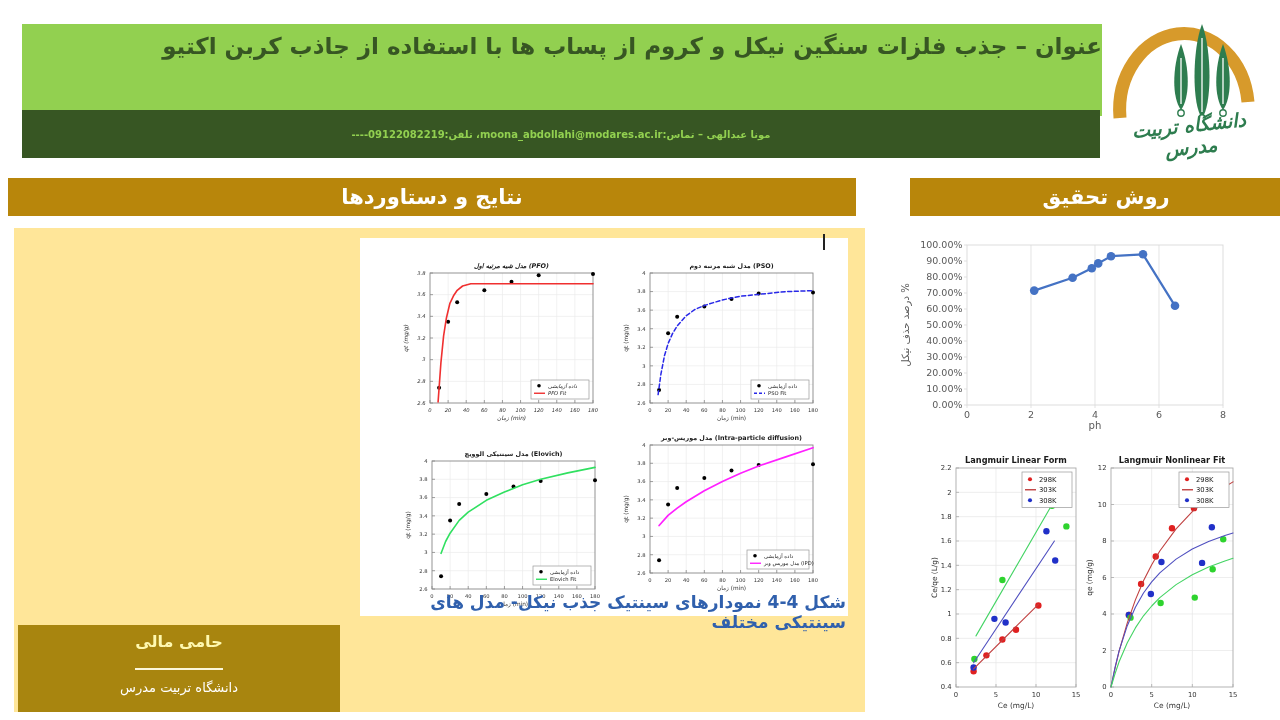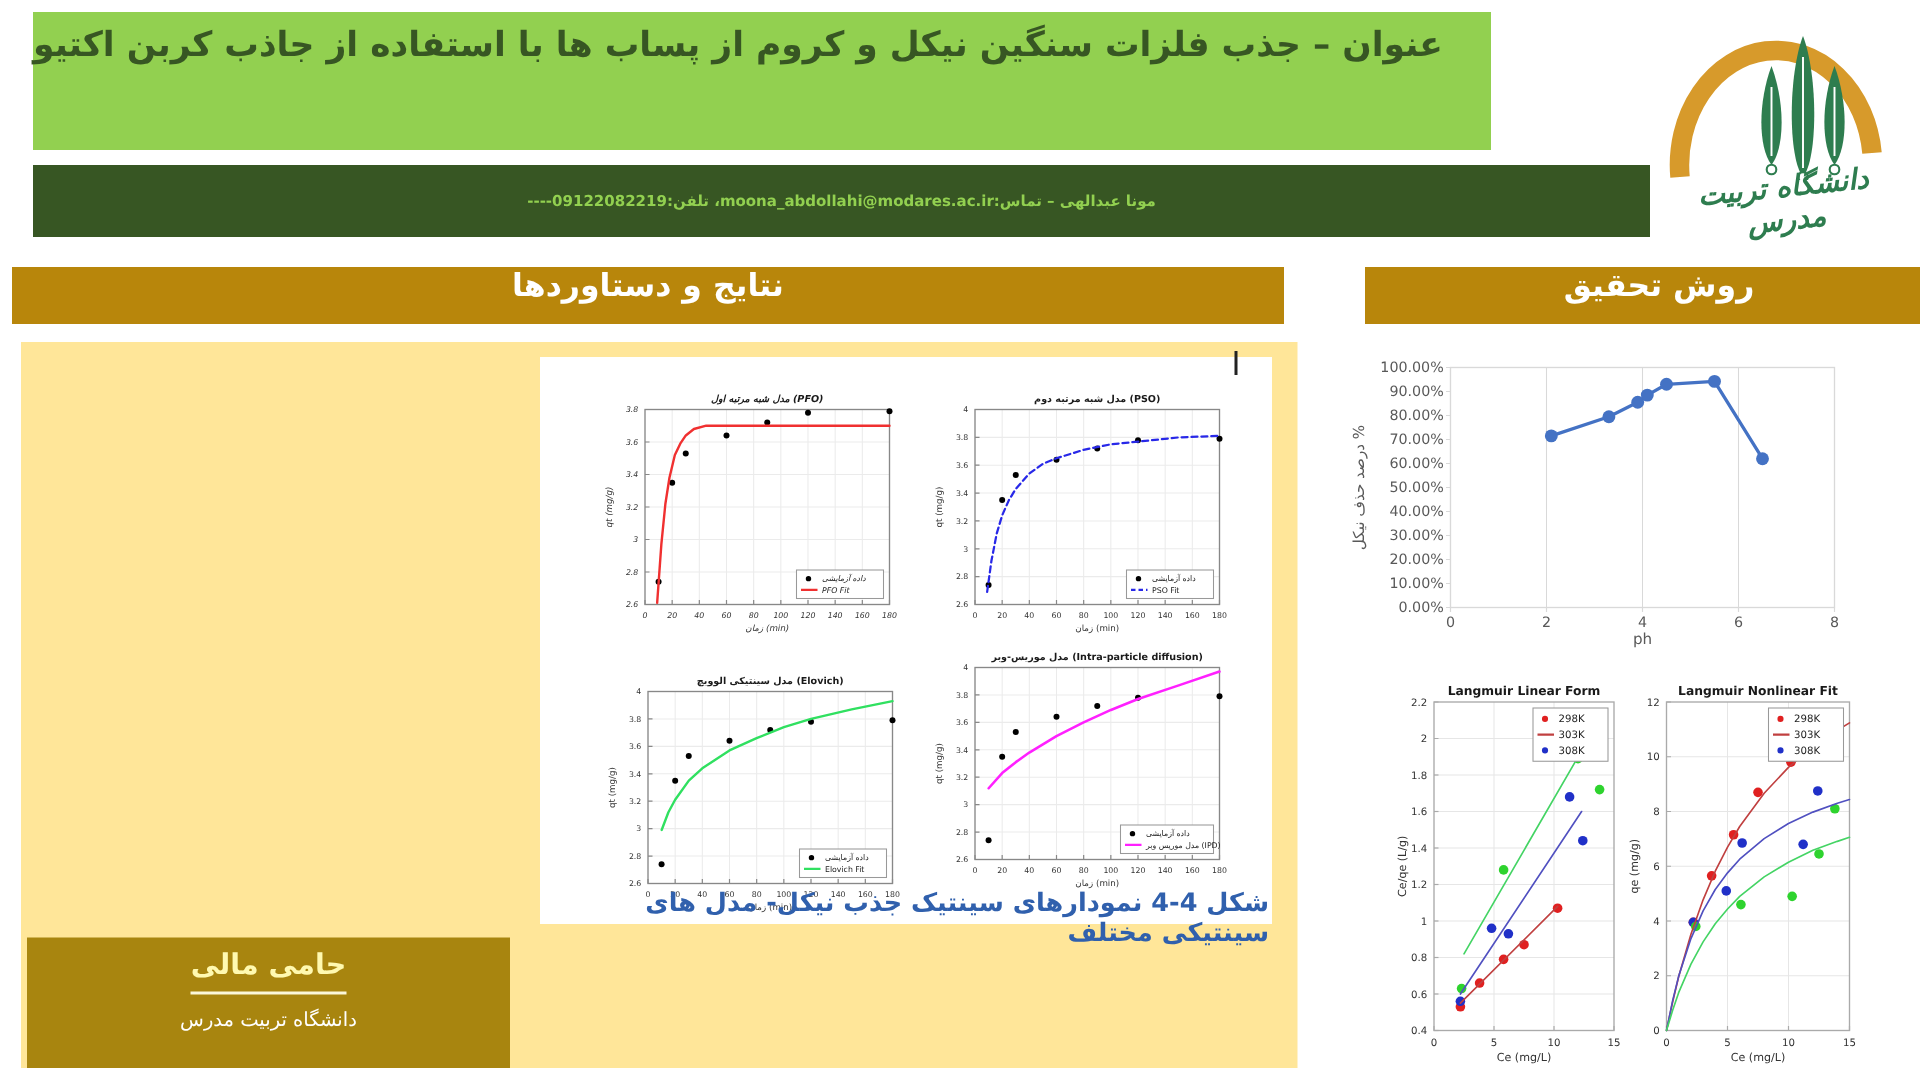--- a/index.html
+++ b/index.html
@@ -2,49 +2,49 @@
 <html lang="fa" style="--light-green: #92D050; --dark-green: #375623; --gold: #B8860B; --panel-yellow: #FFE699; --sponsor-gold: #A8850F; --caption-blue: #3060AD; --logo-green: #2E7D4F; --logo-orange: #D79A2B;"><head>
 <meta charset="utf-8">
 <style>
   html,body{margin:0;padding:0;background:#ffffff;}
   *{box-sizing:border-box;}
   body{font-family:"DejaVu Sans", sans-serif;}
   #poster{position:relative;width:1280px;height:720px;background:#fff;overflow:hidden;}
 
   .abs{position:absolute;}
 
-  .title-box{left:22px;top:8px;width:972px;height:92px;background:var(--light-green,#92D050);
-             direction:rtl;text-align:left;padding-top:9px;}
+  .title-box{left:22px;top:24px;width:1080px;height:92px;background:var(--light-green,#92D050);
+             direction:rtl;text-align:right;padding-top:9px;}
   .title-box .t{font-size:23px;font-weight:bold;color:var(--dark-green,#375623);}
 
   .contact-bar{left:22px;top:110px;width:1078px;height:48px;background:var(--dark-green,#375623);
                display:flex;align-items:center;justify-content:center;direction:rtl;}
   .contact-bar .c{font-size:10px;font-weight:bold;color:var(--light-green,#92D050);}
 
   .logo{left:1106px;top:10px;width:168px;height:158px;}
   .logo-text{position:absolute;left:0;top:104px;width:168px;text-align:center;
              font-size:19px;font-weight:bold;font-style:italic;color:var(--logo-green,#2E7D4F);
              transform:rotate(-6deg);direction:rtl;}
 
-  .sec-hdr{height:38px;background:var(--gold,#B8860B);display:flex;justify-content:center;}
+  .sec-hdr{height:38px;background:var(--gold,#B8860B);display:flex;align-items:center;justify-content:center;}
   .sec-hdr .h{font-size:21px;font-weight:bold;color:#ffffff;direction:rtl;}
   .hdr-results{left:8px;top:178px;width:848px;}
   .hdr-method{left:878px;top:178px;width:392px;margin-left:32px;}
 
   .results-panel{left:14px;top:228px;width:851px;height:484px;background:var(--panel-yellow,#FFE699);}
   .figure-box{left:360px;top:238px;width:488px;height:378px;background:#ffffff;}
   .text-cursor{left:823px;top:234px;width:2px;height:16px;background:#222;}
 
   .figure-caption{left:362px;top:592px;width:484px;direction:rtl;
                   font-size:17px;font-weight:bold;color:var(--caption-blue,#3060AD);}
 
   .sponsor-box{left:18px;top:625px;width:322px;height:87px;background:var(--sponsor-gold,#A8850F);
                text-align:center;padding-top:7px;direction:rtl;}
-  .sponsor-title{display:inline-block;font-size:19px;font-weight:bold;color:#FFF9B0;
-                 border-bottom:2px solid #FBF7DA;padding-bottom:7px;}
+  .sponsor-title{display:inline-block;font-size:16px;font-weight:bold;color:#FFF9B0;
+                 border-bottom:2px solid #FBF7DA;padding-bottom:17px;}
   .sponsor-name{margin-top:10px;font-size:13px;color:#ffffff;}
 
   .chart{position:absolute;}
   svg text{font-family:"DejaVu Sans", sans-serif;}
 </style>
 </head>
 <body>
 
 <div id="poster">
 

